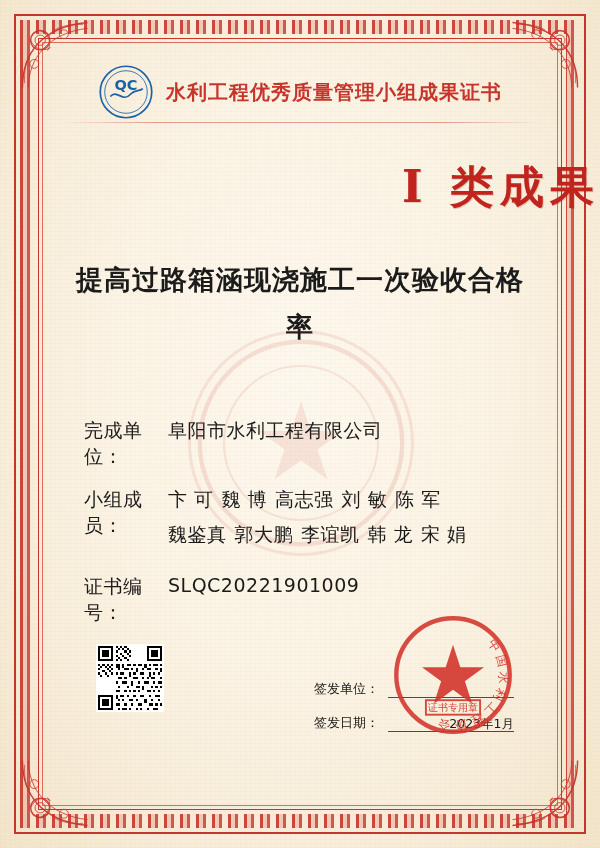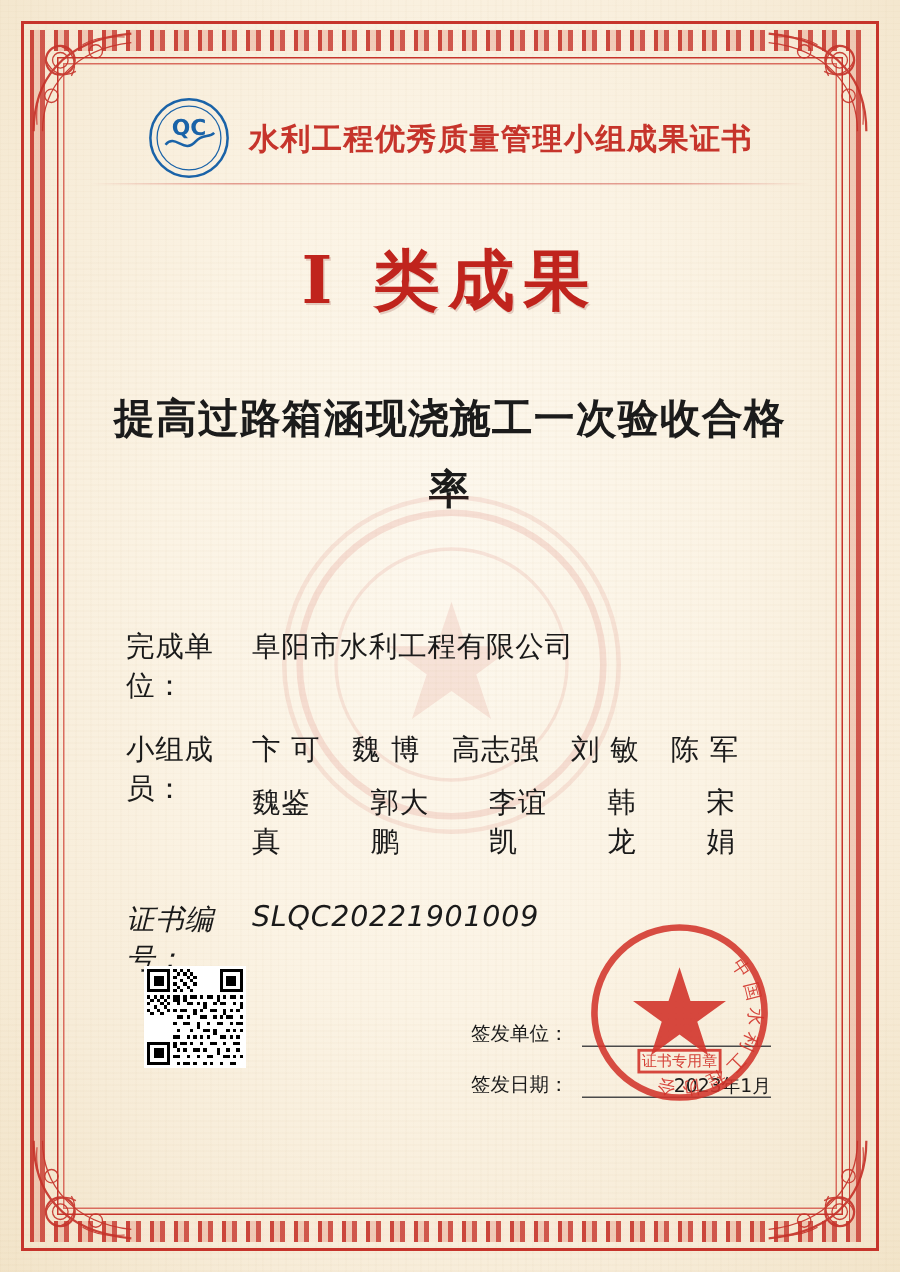--- a/index.html
+++ b/index.html
@@ -112,21 +112,21 @@
     left: 60px; right: 60px;
     height: 1px;
     background: linear-gradient(90deg, rgba(198,52,43,0), rgba(198,52,43,.45) 20%, rgba(198,52,43,.45) 80%, rgba(198,52,43,0));
   }
 
   
   .grade {
     position: absolute;
     top: 158px;
     left: 0; right: 0;
-    text-align: center;
+    text-align: right;
     font-family: "DejaVu Serif", "Liberation Serif", serif;
     font-size: 44px;
     font-weight: bold;
     color: #c0241d;
     letter-spacing: 6px;
     text-shadow: 1px 1px 0 rgba(120,20,15,.18);
   }
 
   
   .title {
@@ -178,21 +178,21 @@
     width: 84px;
     flex: none;
     letter-spacing: .5px;
   }
   .field-value {
     flex: 1;
     letter-spacing: .5px;
   }
   .members-line {
     display: flex;
-    gap: 21px;
+    gap: 8px;
     margin-bottom: 9px;
   }
   .members-line.second {
     padding-left: 0;
   }
   .cert-no {
     font-family: "DejaVu Sans", "Liberation Sans", sans-serif;
   }
 
   
@@ -360,21 +360,21 @@
         <div class="members-line second">
           <span>魏鉴真</span>
           <span>郭大鹏</span>
           <span>李谊凯</span>
           <span>韩  龙</span>
           <span>宋  娟</span>
         </div>
       </div>
     </div>
 
-    <div class="field-row" style="margin-top:0;font-style:italic;">
+    <div class="field-row" style="margin-top:0;">
       <div class="field-label">证书编号：</div>
       <div class="field-value cert-no">SLQC20221901009</div>
     </div>
 
   </div>
 
   <div class="qr">
     <svg viewBox="0 0 29 29" shape-rendering="crispEdges">
       <rect width="29" height="29" fill="#ffffff"></rect>
       <g fill="#000000">

